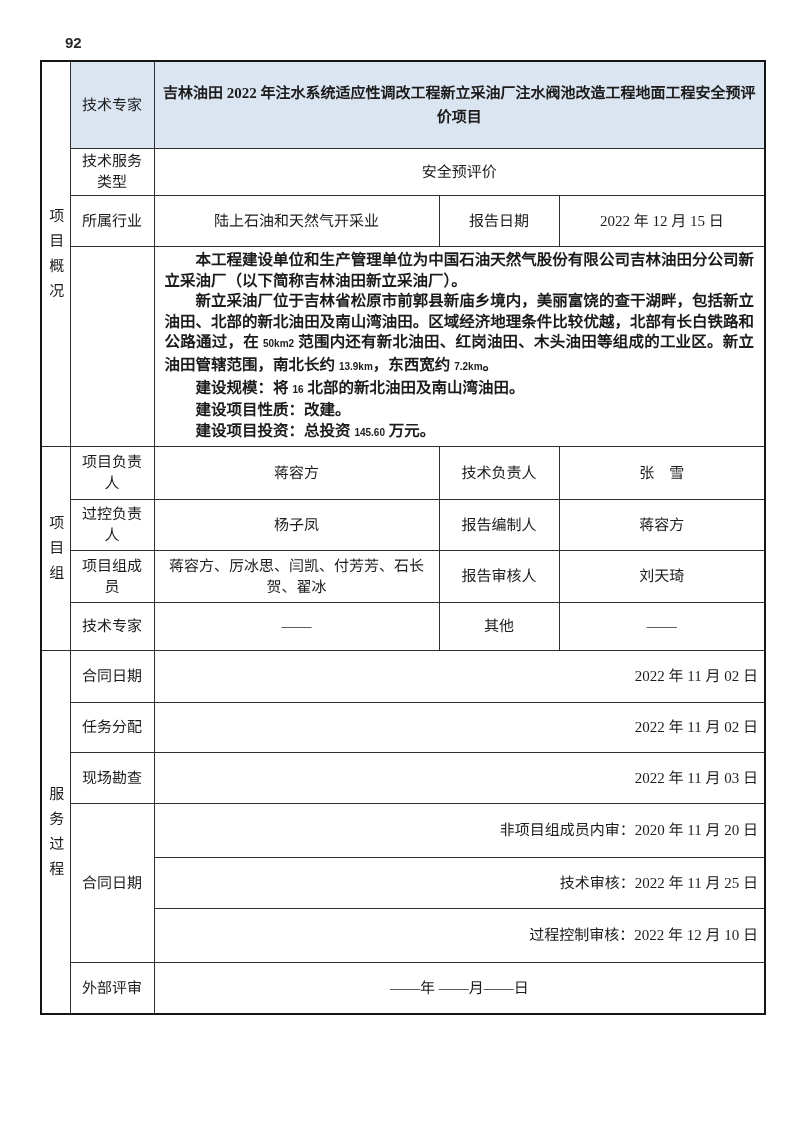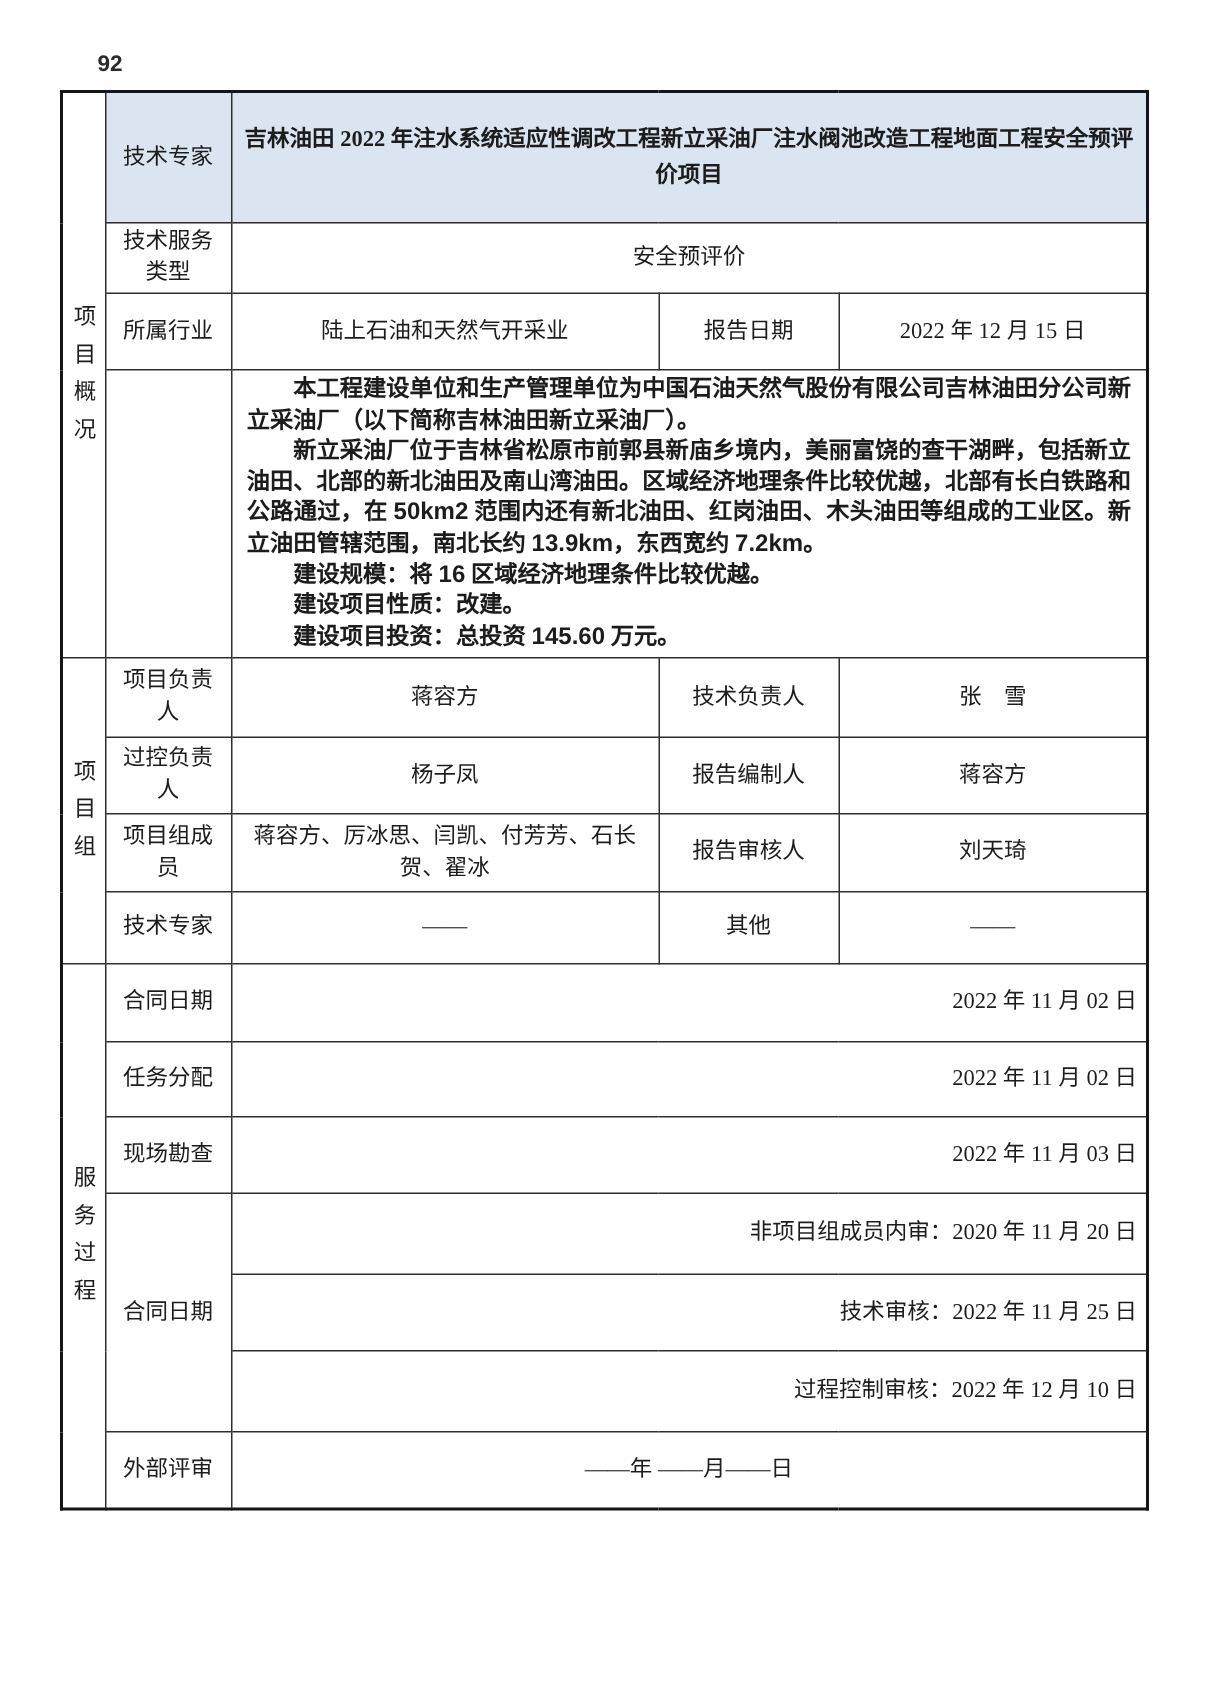--- a/index.html
+++ b/index.html
@@ -85,21 +85,21 @@
   .ov-p {
     margin: 0;
     text-align: justify;
     font-weight: bold;
     font-size: 15.5px;
     line-height: 20.6px;
   }
   .ov-p.indent { text-indent: 2em; }
   .ov-p .num {
     font-family: "Liberation Sans", "DejaVu Sans", sans-serif;
-    font-size: 16px;
+    font-size: 10px;
     font-weight: bold;
   }
   td.left-val {
     text-align: right;
     padding-left: 12px;
   }
   td.center-val { text-align: center; margin-top: 16px; }
 </style>
 </head>
 <body>
@@ -136,21 +136,21 @@
       <td>陆上石油和天然气开采业</td>
       <td>报告日期</td>
       <td>2022 年 12 月 15 日</td>
     </tr>
 
     <tr class="r4">
       <td></td>
       <td class="overview-cell" colspan="3">
             <p class="ov-p indent"><span>本工程建设单位和生产管理单位为中国石油天然气股份有限公司吉林油田分公司新立采油厂（以下简称吉林油田新立采油厂）。</span></p>
             <p class="ov-p indent"><span>新立采油厂位于吉林省松原市前郭县新庙乡境内，美丽富饶的查干湖畔，包括新立油田、北部的新北油田及南山湾油田。区域经济地理条件比较优越，北部有长白铁路和公路通过，在 </span><span class="num">50km2</span><span> 范围内还有新北油田、红岗油田、木头油田等组成的工业区。新立油田管辖范围，南北长约 </span><span class="num">13.9km</span><span>，东西宽约 </span><span class="num">7.2km</span><span>。</span></p>
-            <p class="ov-p indent"><span>建设规模：将 </span><span class="num">16</span><span> 区域经济地理条件比较优越。</span></p>
+            <p class="ov-p indent"><span>建设规模：将 </span><span class="num">16</span><span> 北部的新北油田及南山湾油田。</span></p>
             <p class="ov-p indent"><span>建设项目性质：改建。</span></p>
             <p class="ov-p indent"><span>建设项目投资：总投资 </span><span class="num">145.60</span><span> 万元。</span></p>
           </td>
     </tr>
 
     <tr class="r5">
       <td class="vcell" rowspan="4">
         <div class="vlabel">项目组</div>
       </td>
       <td>项目负责人</td>

